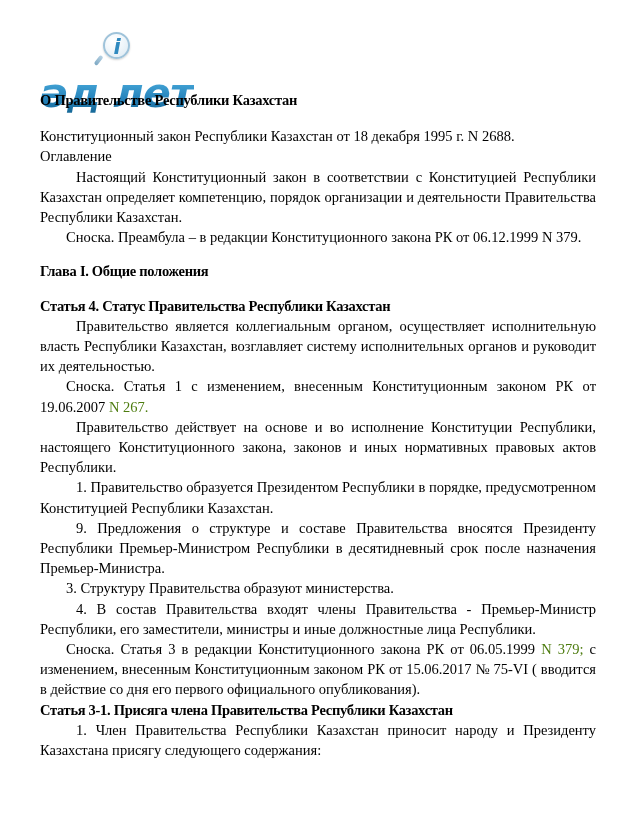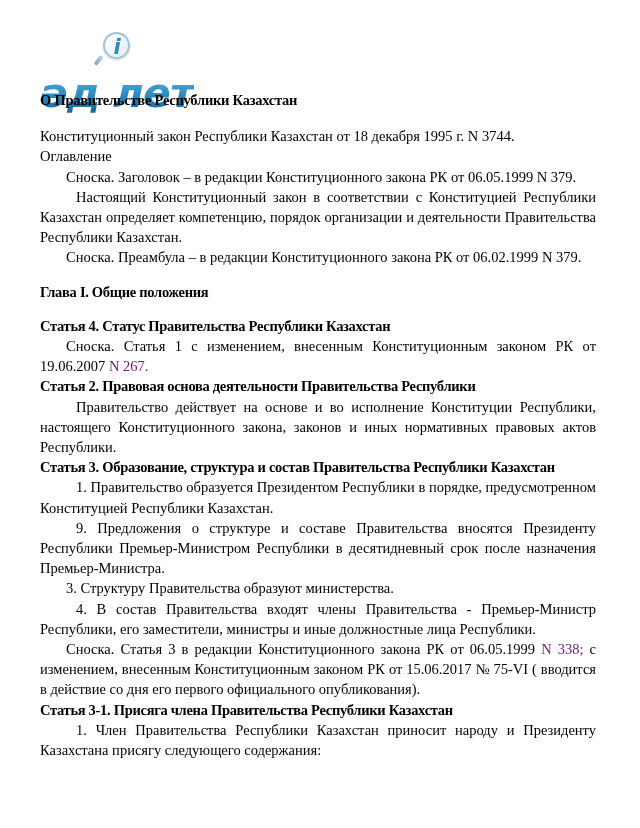--- a/index.html
+++ b/index.html
@@ -131,21 +131,21 @@
     text-indent: 26px;
   }
 
   
   .note {
     color: #e20d07;
     text-indent: 26px;
   }
   .note .blk,
   .note-flush .blk {
-    color: #701a75;
+    color: #4d7c0f;
   }
 
   
   .head {
     font-weight: 700;
     font-size: 14px;
     line-height: 20px;
     letter-spacing: -0.3px;
     font-stretch: condensed;
     text-align: right;
@@ -165,47 +165,45 @@
     <span class="logo-lens"></span>
     <span class="logo-lens-i">i</span>
   </div>
 
   <div class="doc">
 
     <p class="title">О Правительстве Республики Казахстан</p>
 
     <div class="sp-12"></div>
 
-    <p class="plain">Конституционный закон Республики Казахстан от 18 декабря 1995 г. N 3744.</p>
+    <p class="plain">Конституционный закон Республики Казахстан от 18 декабря 1995 г. N 2688.</p>
     <p class="plain">Оглавление</p>
 
-    <p class="note">Сноска. Заголовок – в редакции Конституционного закона РК от 06.05.1999 N 379.</p>
 
     <p class="body-par">Настоящий Конституционный закон в соответствии с Конституцией Республики Казахстан определяет компетенцию, порядок организации и деятельности Правительства Республики Казахстан.</p>
 
-    <p class="note">Сноска. Преамбула – в редакции Конституционного закона РК от 06.02.1999 N 379.</p>
+    <p class="note">Сноска. Преамбула – в редакции Конституционного закона РК от 06.12.1999 N 379.</p>
 
     <div class="sp-14"></div>
 
     <p class="head">Глава I. Общие положения</p>
 
     <div class="sp-14"></div>
 
     <p class="head">Статья 4. Статус Правительства Республики Казахстан</p>
+    <p class="body-par">Правительство является коллегиальным органом, осуществляет исполнительную власть Республики Казахстан, возглавляет систему исполнительных органов и руководит их деятельностью.</p>
 
     <p class="note"><span>Сноска. Статья 1 с изменением, внесенным Конституционным законом РК от 19.06.2007</span><span class="blk"> N 267.</span></p>
 
-    <p class="head">Статья 2. Правовая основа деятельности Правительства Республики</p>
     <p class="body-par">Правительство действует на основе и во исполнение Конституции Республики, настоящего Конституционного закона, законов и иных нормативных правовых актов Республики.</p>
 
-    <p class="head">Статья 3. Образование, структура и состав Правительства Республики Казахстан</p>
     <p class="body-par">1. Правительство образуется Президентом Республики в порядке, предусмотренном Конституцией Республики Казахстан.</p>
     <p class="body-par">9. Предложения о структуре и составе Правительства вносятся Президенту Республики Премьер-Министром Республики в десятидневный срок после назначения Премьер-Министра.</p>
     <p class="body-par-sm plain">3. Структуру Правительства образуют министерства.</p>
     <p class="body-par">4. В состав Правительства входят члены Правительства - Премьер-Министр Республики, его заместители, министры и иные должностные лица Республики.</p>
 
-    <p class="note"><span>Сноска. Статья 3 в редакции Конституционного закона РК от 06.05.1999</span><span class="blk"> N 338; </span><span>с изменением, внесенным Конституционным законом РК от 15.06.2017 № 75-VI ( вводится в действие со дня его первого официального опубликования).</span></p>
+    <p class="note"><span>Сноска. Статья 3 в редакции Конституционного закона РК от 06.05.1999</span><span class="blk"> N 379; </span><span>с изменением, внесенным Конституционным законом РК от 15.06.2017 № 75-VI ( вводится в действие со дня его первого официального опубликования).</span></p>
 
     <p class="head">Статья 3-1. Присяга члена Правительства Республики Казахстан</p>
     <p class="body-par">1. Член Правительства Республики Казахстан приносит народу и Президенту Казахстана присягу следующего содержания:</p>
 
   </div>
 </div>
 
 </body></html>

